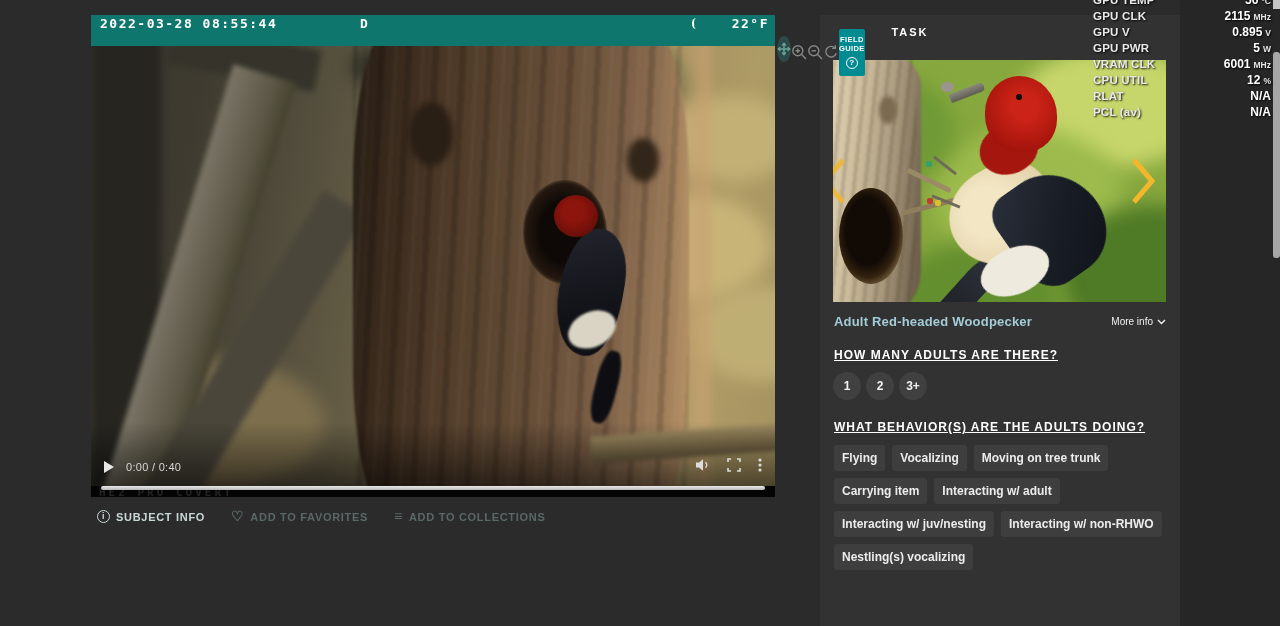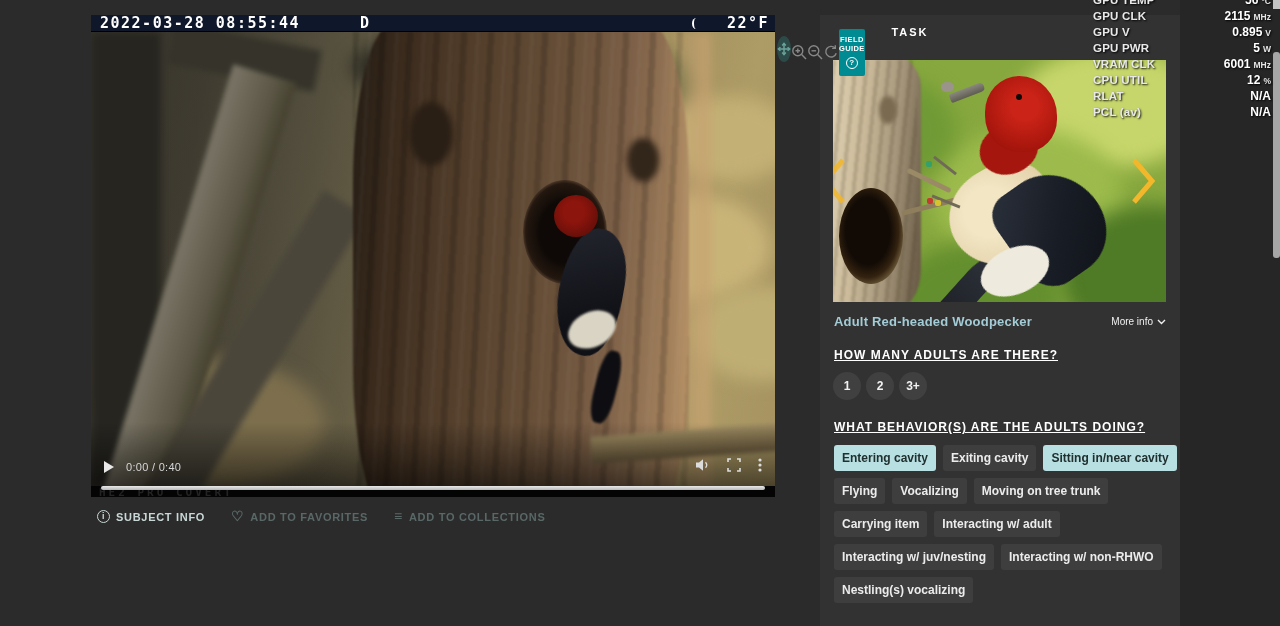--- a/index.html
+++ b/index.html
@@ -15,22 +15,22 @@
   
   .gpu-overlay { position:absolute; left:1093px; top:-9px; width:178px; z-index:80; pointer-events:none; }
   .gpu-row { display:flex; justify-content:space-between; align-items:baseline; height:16px; line-height:16px; }
   .gpu-label { font-size:11.5px; font-weight:bold; color:#e9e9e9; text-shadow:1px 1px 2px rgba(0,0,0,.95); letter-spacing:.2px; }
   .gpu-right { font-weight:bold; color:#fff; text-shadow:1px 1px 2px rgba(0,0,0,.95); }
   .gpu-value { font-size:12px; }
   .gpu-unit { font-size:8.5px; margin-left:3px; color:#e5e5e5; }
 
   
   .video-player { position:absolute; left:91px; top:15px; width:684px; height:482px; background:#000; z-index:10; }
-  .osd-top { position:absolute; left:0; top:0; right:0; height:16px; background:#0f172a; color:#fff;
-             font-family:"DejaVu Sans Mono", monospace; font-weight:bold; font-size:15px; line-height:17px; letter-spacing:1.5px; }
+  .osd-top { position:absolute; left:0; top:0; right:0; height:31px; background:#0f766e; color:#fff;
+             font-family:"DejaVu Sans Mono", monospace; font-weight:bold; font-size:13px; line-height:17px; letter-spacing:1.5px; }
   .osd-timestamp { position:absolute; left:9px; top:0; }
   .osd-mode { position:absolute; left:269px; top:0; }
   .osd-temp { position:absolute; right:6px; top:0; }
   .moon-icon { position:absolute; left:601px; top:3px; width:8px; height:11px;
                border-left:2.5px solid #fff; border-radius:50%; }
 
   .vp-scene { position:absolute; left:0; top:17px; right:0; bottom:11px; overflow:hidden;
     background:linear-gradient(100deg,#35332b 0%,#3f3b30 16%,#55503e 32%,#6e6448 48%,#8a7a55 62%,#a3905f 76%,#ae9c66 88%,#a59260 100%); }
   .vp-scene .blob { position:absolute; border-radius:50%; filter:blur(9px); }
   .b1 { left:66%; top:2%;  width:150px; height:90px;  background:#6d7147; }
@@ -344,25 +344,20 @@
   <div class="question q1">HOW MANY ADULTS ARE THERE?</div>
   <div class="count-row">
       <button class="count-btn">1</button>
       <button class="count-btn">2</button>
       <button class="count-btn">3+</button>
     </div>
 
   <div class="question q2">WHAT BEHAVIOR(S) ARE THE ADULTS DOING?</div>
   <div class="behavior-rows">
       <div class="behavior-row">
-        <button class="behavior-btn selected">Entering cavity</button>
-        <button class="behavior-btn">Exiting cavity</button>
-        <button class="behavior-btn selected">Sitting in/near cavity</button>
-      </div>
-      <div class="behavior-row">
         <button class="behavior-btn">Flying</button>
         <button class="behavior-btn">Vocalizing</button>
         <button class="behavior-btn">Moving on tree trunk</button>
       </div>
       <div class="behavior-row">
         <button class="behavior-btn">Carrying item</button>
         <button class="behavior-btn">Interacting w/ adult</button>
       </div>
       <div class="behavior-row">
         <button class="behavior-btn">Interacting w/ juv/nesting</button>

